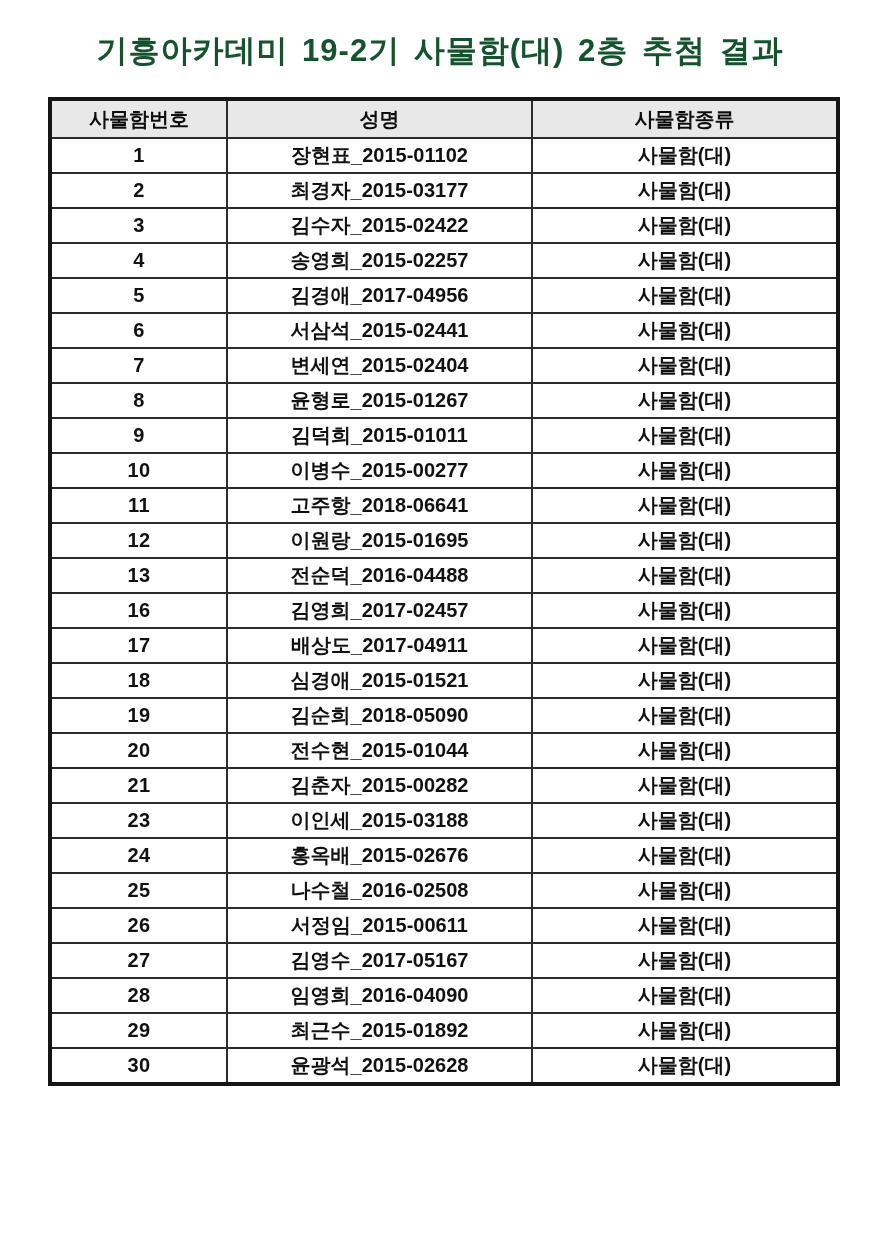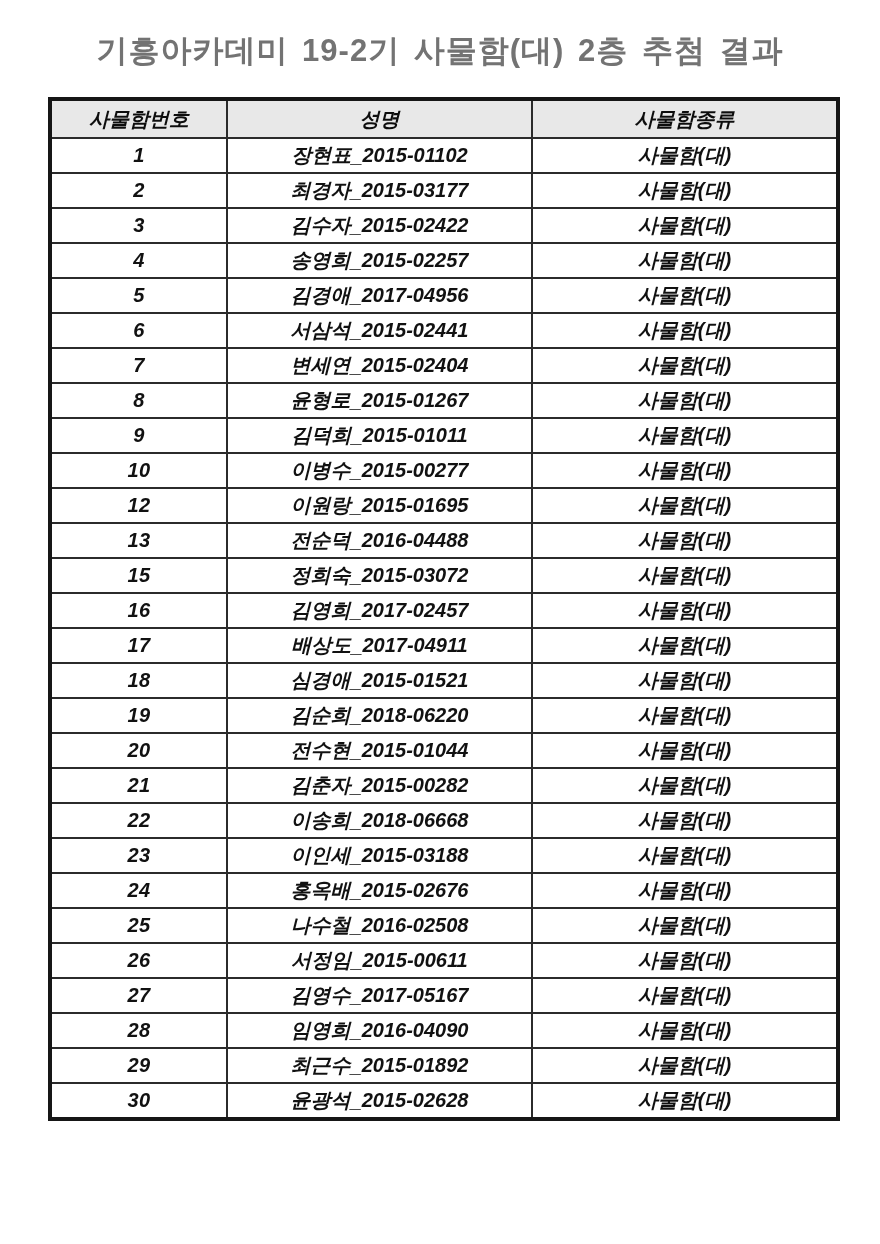--- a/index.html
+++ b/index.html
@@ -20,33 +20,32 @@
   }
   .title {
     position: absolute;
     top: 30px;
     left: 0;
     width: 880px;
     text-align: center;
     font-size: 31px;
     font-weight: 800;
     letter-spacing: 1px;
-    color: #737373;
+    color: #14532d;
     margin: 0;
     word-spacing: 4px;
   }
   table.results {
     position: absolute;
     left: 48px;
     top: 97px;
     width: 788px;
     border-collapse: collapse;
     table-layout: fixed;
     border: 4px solid #161616;
-    font-style: italic;
   }
   table.results th,
   table.results td {
     border: 2px solid #2b2b2b;
     text-align: center;
     vertical-align: middle;
     padding: 0;
     overflow: hidden;
     white-space: nowrap;
   }
@@ -133,67 +132,62 @@
           <td class="num-cell">9</td>
           <td>김덕희_2015-01011</td>
           <td>사물함(대)</td>
         </tr>
         <tr>
           <td class="num-cell">10</td>
           <td>이병수_2015-00277</td>
           <td>사물함(대)</td>
         </tr>
         <tr>
+          <td class="num-cell">11</td>
+          <td>고주항_2018-06641</td>
+          <td>사물함(대)</td>
+        </tr>
+        <tr>
           <td class="num-cell">12</td>
           <td>이원랑_2015-01695</td>
           <td>사물함(대)</td>
         </tr>
         <tr>
           <td class="num-cell">13</td>
           <td>전순덕_2016-04488</td>
           <td>사물함(대)</td>
         </tr>
         <tr>
-          <td class="num-cell">15</td>
-          <td>정희숙_2015-03072</td>
-          <td>사물함(대)</td>
-        </tr>
-        <tr>
           <td class="num-cell">16</td>
           <td>김영희_2017-02457</td>
           <td>사물함(대)</td>
         </tr>
         <tr>
           <td class="num-cell">17</td>
           <td>배상도_2017-04911</td>
           <td>사물함(대)</td>
         </tr>
         <tr>
           <td class="num-cell">18</td>
           <td>심경애_2015-01521</td>
           <td>사물함(대)</td>
         </tr>
         <tr>
           <td class="num-cell">19</td>
-          <td>김순희_2018-06220</td>
+          <td>김순희_2018-05090</td>
           <td>사물함(대)</td>
         </tr>
         <tr>
           <td class="num-cell">20</td>
           <td>전수현_2015-01044</td>
           <td>사물함(대)</td>
         </tr>
         <tr>
           <td class="num-cell">21</td>
           <td>김춘자_2015-00282</td>
-          <td>사물함(대)</td>
-        </tr>
-        <tr>
-          <td class="num-cell">22</td>
-          <td>이송희_2018-06668</td>
           <td>사물함(대)</td>
         </tr>
         <tr>
           <td class="num-cell">23</td>
           <td>이인세_2015-03188</td>
           <td>사물함(대)</td>
         </tr>
         <tr>
           <td class="num-cell">24</td>
           <td>홍옥배_2015-02676</td>

